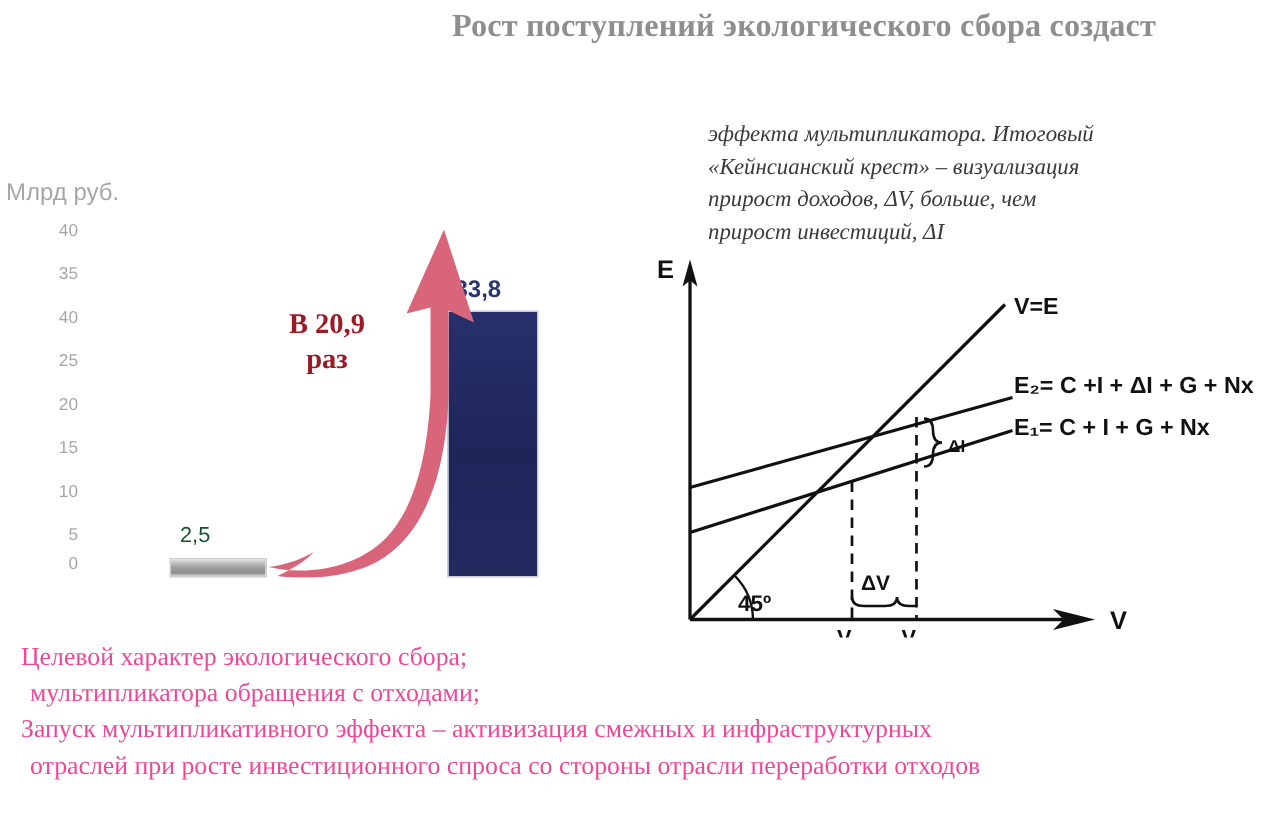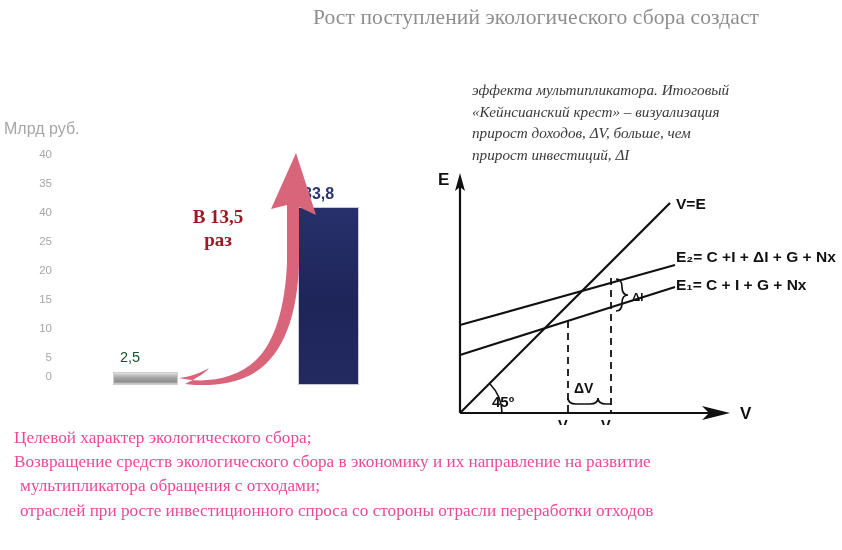--- a/index.html
+++ b/index.html
@@ -18,21 +18,21 @@
 
   
   #slide-title {
     position: absolute;
     left: 232px;
     top: 4px;
     width: 608px;
     text-align: center;
     color: #8e8e8e;
     font-family: "Liberation Serif", serif;
-    font-weight: normal;
+    font-weight: bold;
     font-size: 21.5px;
     line-height: 27px;
     letter-spacing: 0.1px;
   }
   #slide-title .tline { display: block; }
   #slide-title .tline-2 { padding-left: 34px; }
 
   
   #bar-chart {
     position: absolute;
@@ -201,21 +201,21 @@
                L 124 72
                L 124 130
                C 122 182, 108 218, 82 236
                C 62 250, 30 252, 10 249
                C 22 243, 30 238, 34 233
                C 26 238, 14 242, 4 243 Z" fill="#d9657b"></path>
     </svg>
   </div>
 
   <div id="growth-label">
-    <span class="gline">В 13,5</span>
+    <span class="gline">В 20,9</span>
     <span class="gline">раз</span>
   </div>
 </div>
 
 <div id="caption-block">
   <span class="cline">эффекта мультипликатора. Итоговый</span>
   <span class="cline">«Кейнсианский крест» – визуализация</span>
   <span class="cline">прирост доходов, ΔV, больше, чем</span>
   <span class="cline">прирост инвестиций, ΔI</span>
 </div>
@@ -256,16 +256,16 @@
     <text id="lbl-e1" x="246" y="125" font-size="15.5" font-weight="bold" fill="#111">E₁= C + I + G + Nx</text>
     <text id="lbl-di" x="202" y="136" font-size="11.5" font-weight="bold" fill="#111">ΔI</text>
     <text id="lbl-dv" x="144" y="228" font-size="14" font-weight="bold" fill="#111">ΔV</text>
     <text id="lbl-v1" x="128" y="265" font-size="14.5" font-weight="bold" fill="#111">V₁</text>
     <text id="lbl-v2" x="171" y="265" font-size="14.5" font-weight="bold" fill="#111">V₂</text>
   </svg>
 </div>
 
 <div id="bullets">
   <span class="bline">Целевой характер экологического сбора;</span>
-  <span class="bline">Возвращение средств экологического сбора в экономику и их направление на развитие</span>
   <span class="bline cont">мультипликатора обращения с отходами;</span>
+  <span class="bline">Запуск мультипликативного эффекта – активизация смежных и инфраструктурных</span>
   <span class="bline cont">отраслей при росте инвестиционного спроса со стороны отрасли переработки отходов</span>
 </div>
 
 </body></html>

